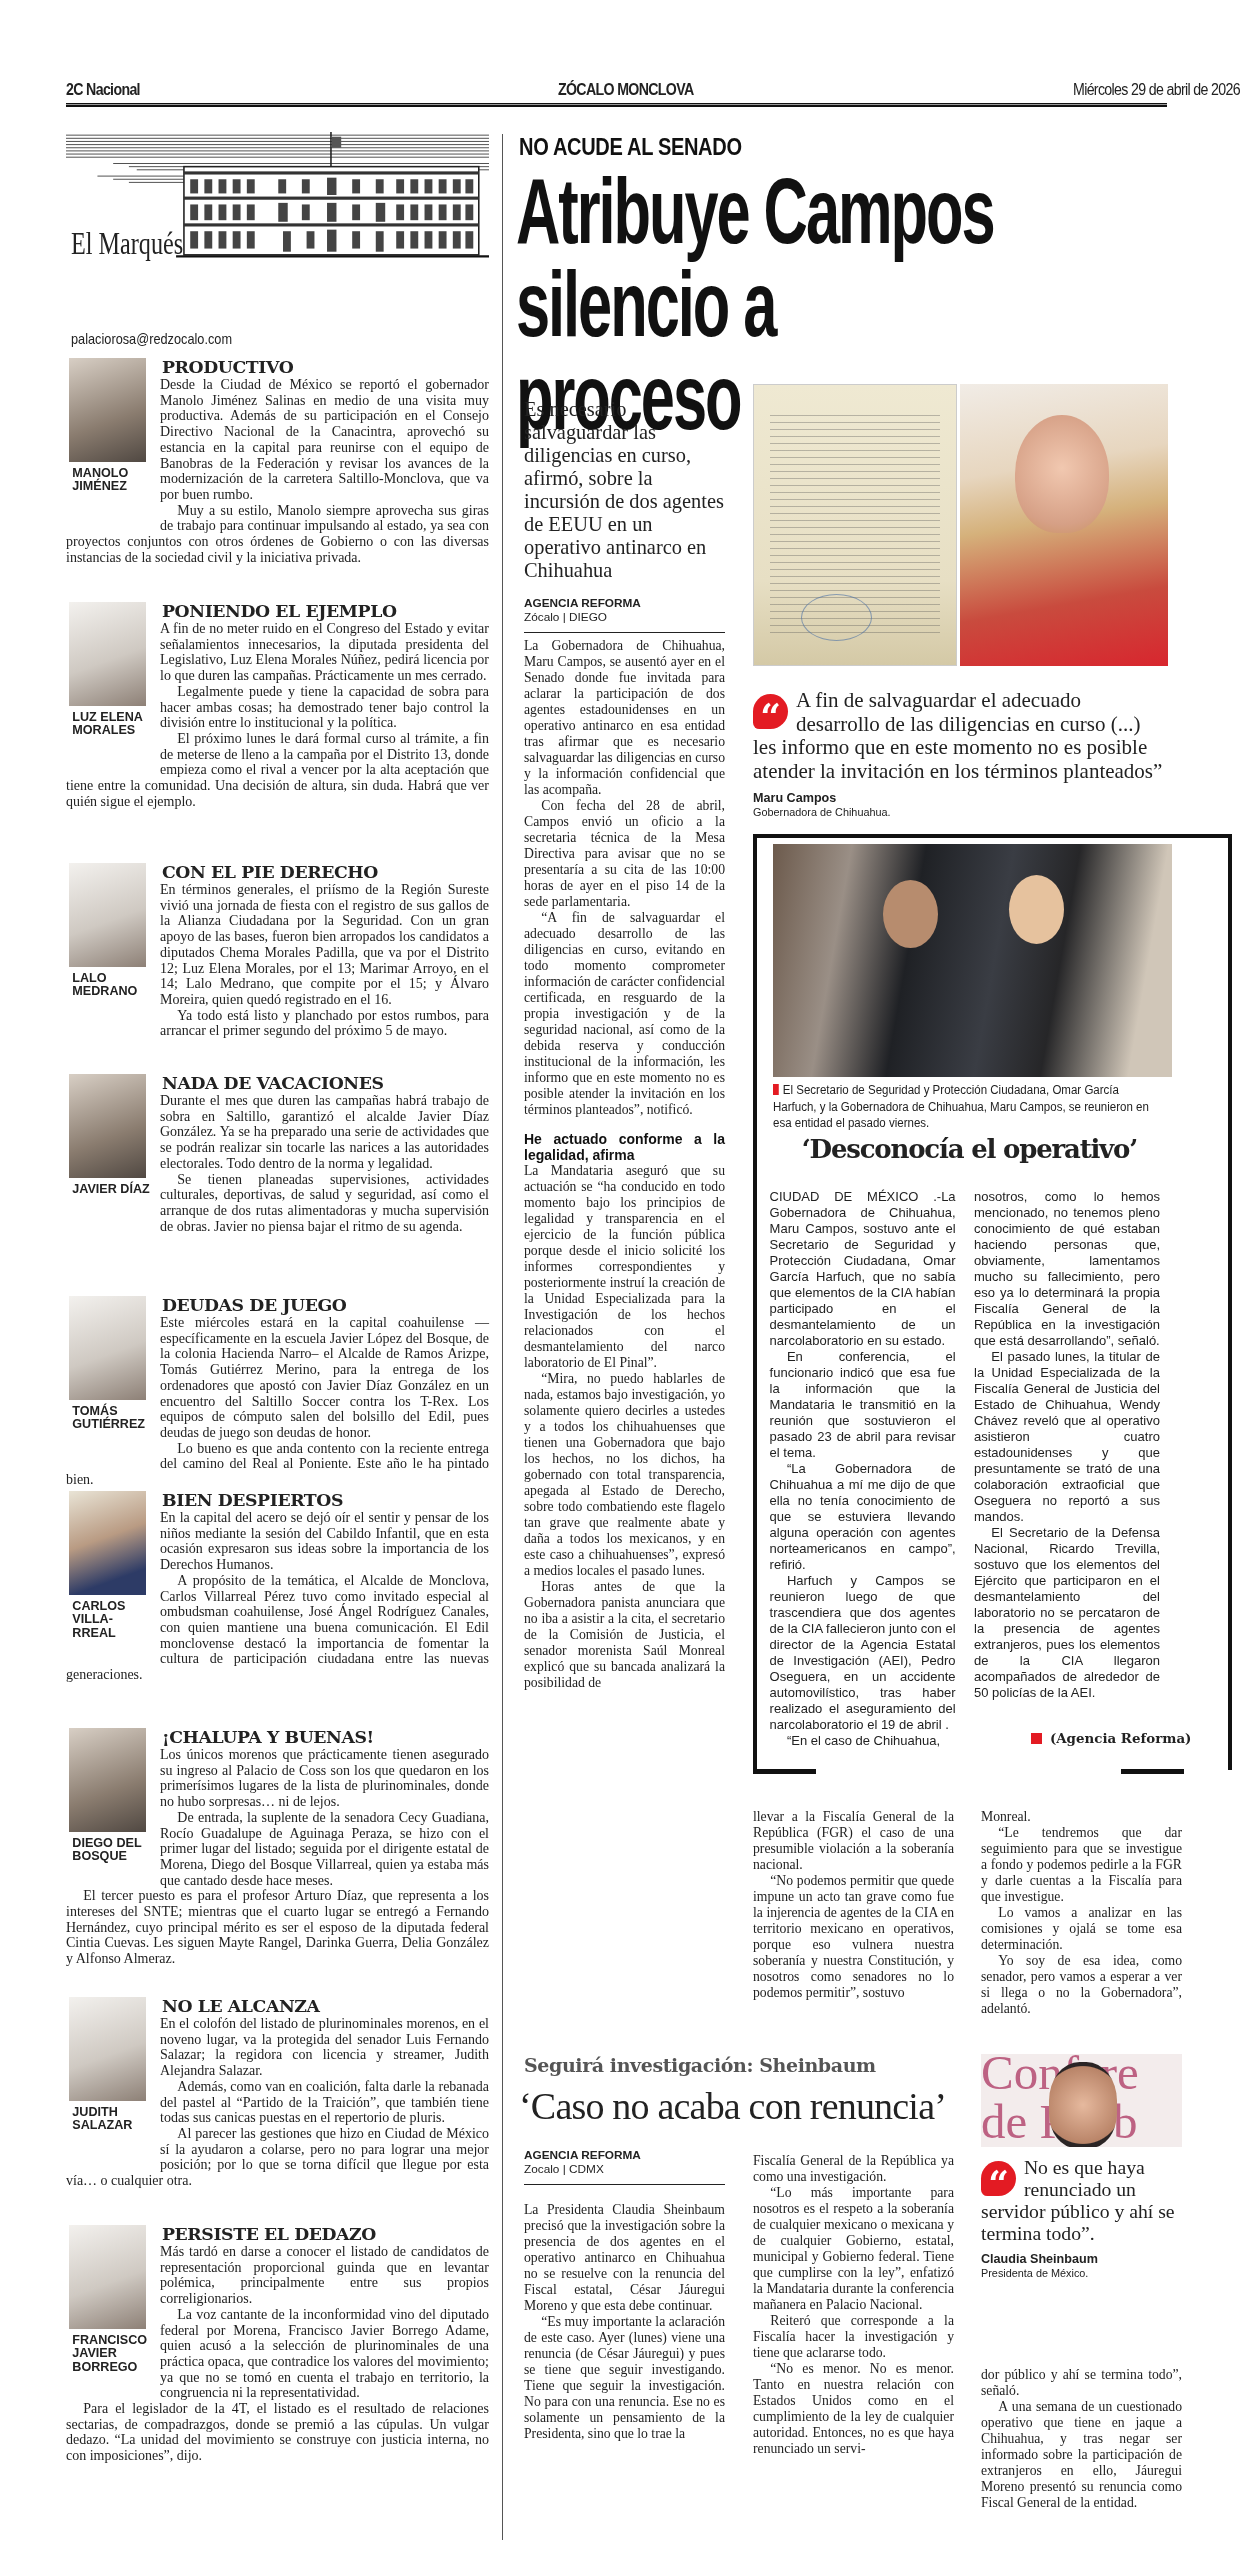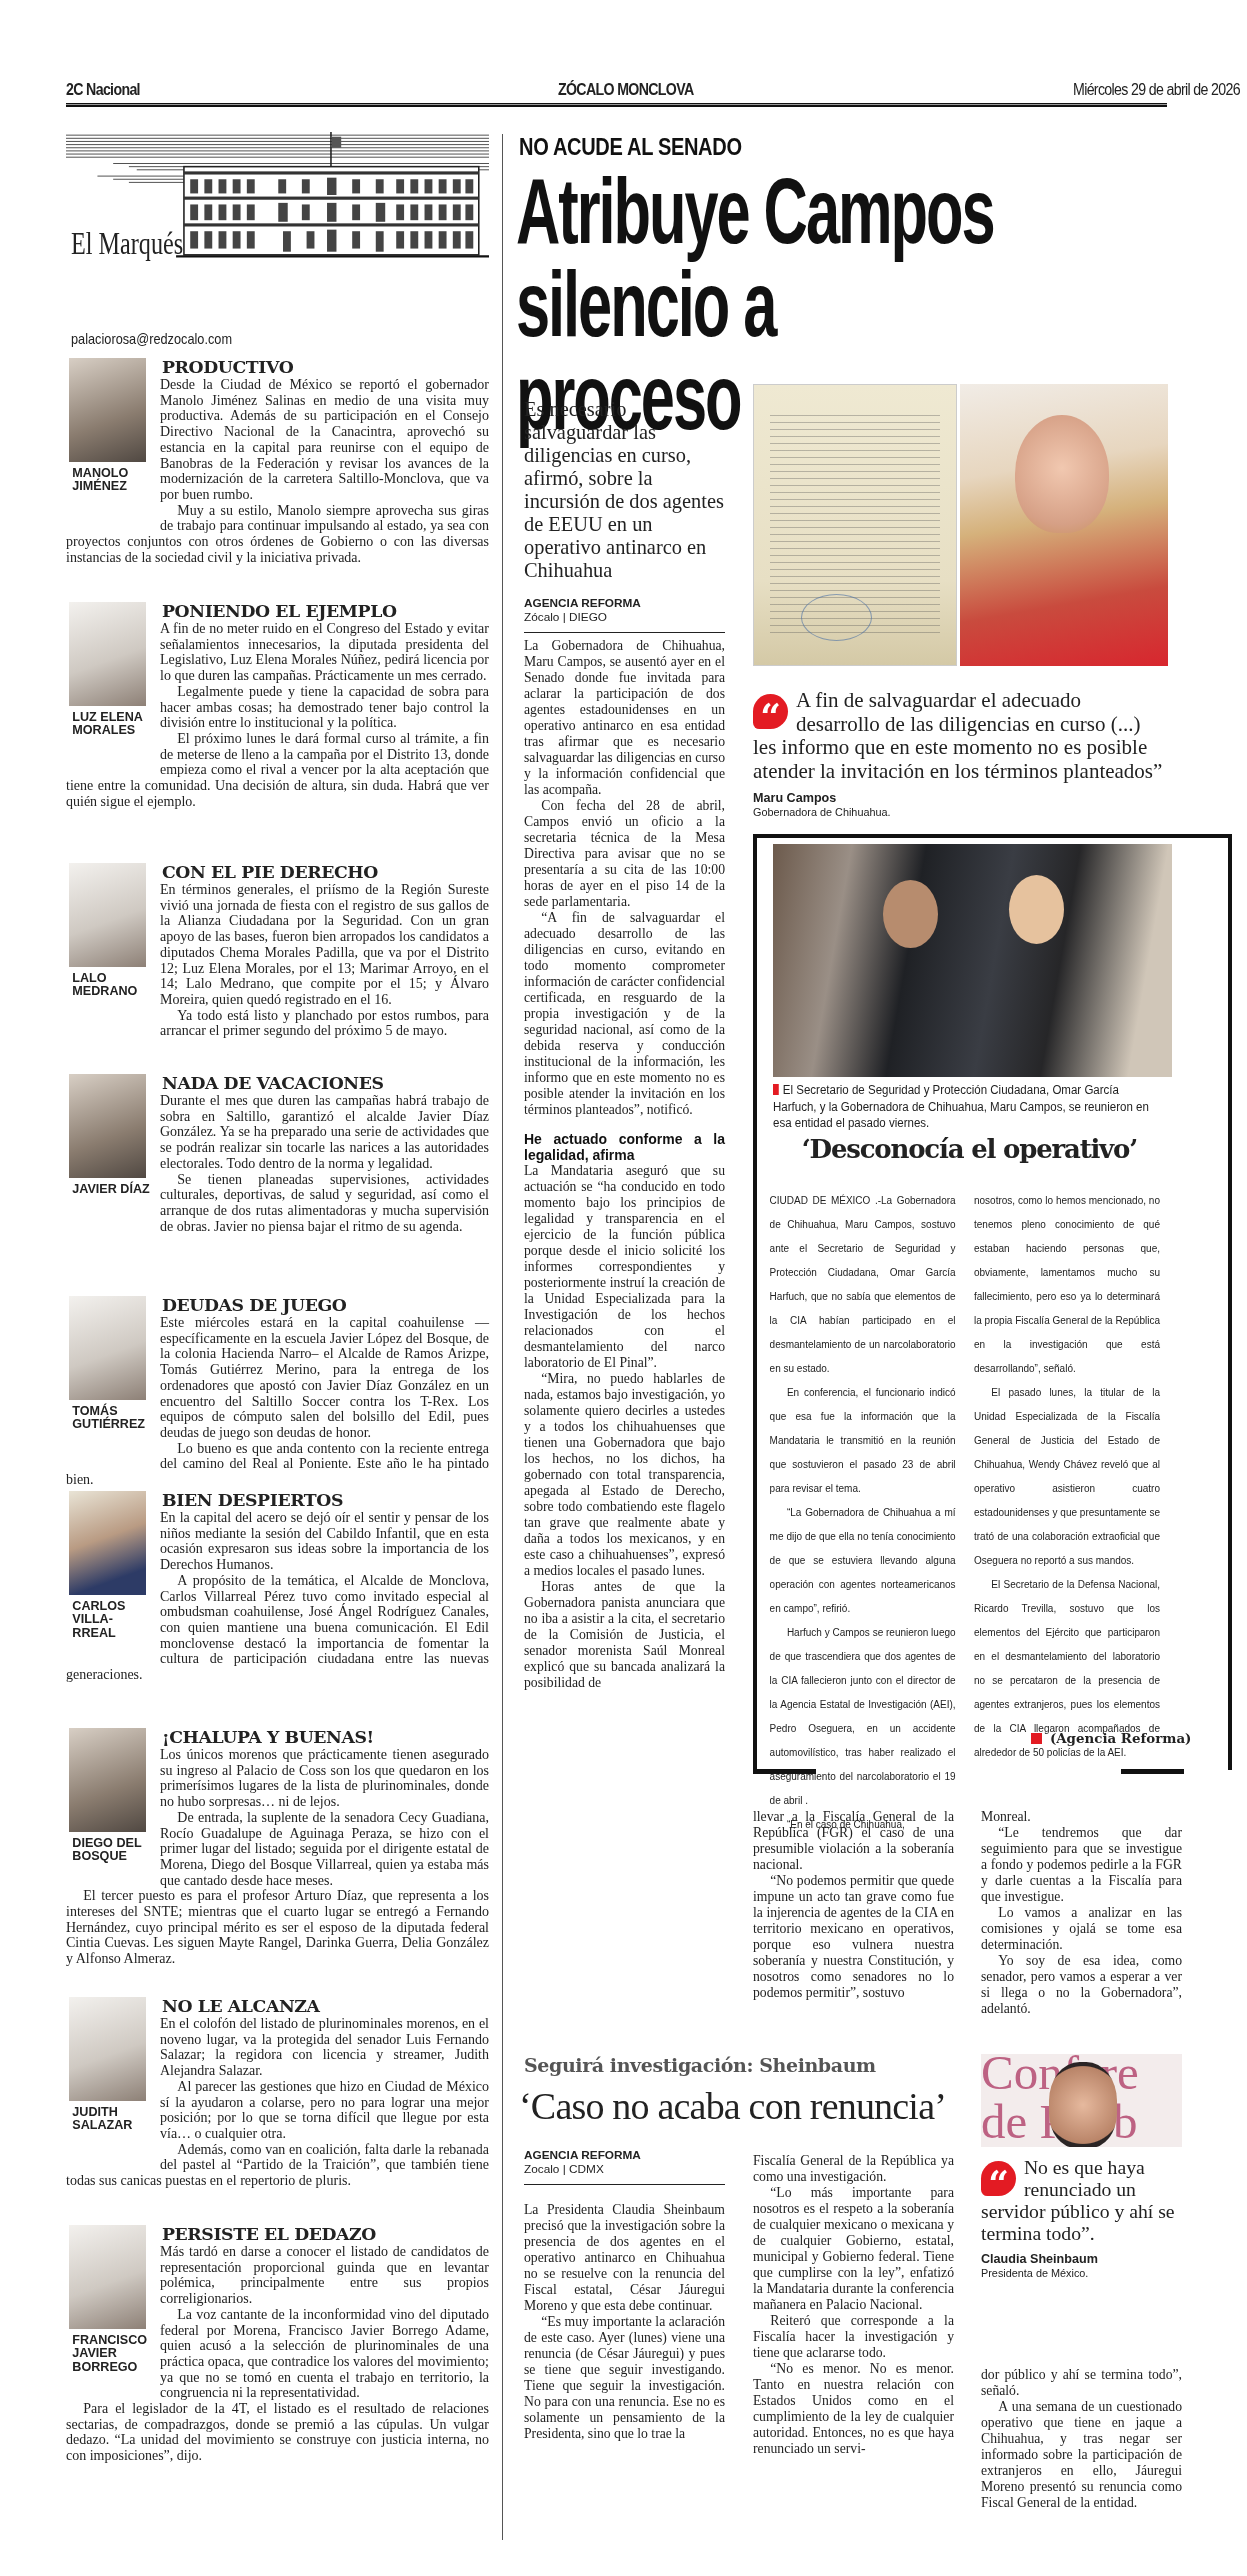--- a/index.html
+++ b/index.html
@@ -64,21 +64,21 @@
   .box { position: absolute; left: 753px; top: 834px; width: 479px; height: 936px; border: 4.7px solid #111; border-bottom: none; }
   .box::after { content: ""; position: absolute; left: -4.7px; right: -4.7px; bottom: 0; height: 0; }
   .box-bottom-left { position: absolute; left: 753px; top: 1769px; width: 63px; height: 4.7px; background: #111; }
   .box-bottom-right { position: absolute; left: 1121px; top: 1769px; width: 63px; height: 4.7px; background: #111; }
   .meet-photo { position: absolute; left: 15.7px; top: 6.3px; width: 399px; height: 233px; background: linear-gradient(100deg, #6c5a4c 0%, #9a8f86 18%, #1f2125 35%, #3a3d44 55%, #262628 70%, #d0c6b8 90%); }
   .meet-photo .p1 { position: absolute; left: 110px; top: 36px; width: 55px; height: 68px; border-radius: 50%; background: #b78c6e; }
   .meet-photo .p2 { position: absolute; left: 236px; top: 31px; width: 55px; height: 69px; border-radius: 50%; background: #e6c29e; }
   .box .caption { position: absolute; left: 15.7px; top: 244px; width: 399px; font-family: "Liberation Sans", sans-serif; font-size: 12px; line-height: 16.5px; color: #222; transform: scaleX(0.96); transform-origin: left; }
   .box .caption .red-sq { display: inline-block; width: 5.5px; height: 11px; background: #e31b23; margin-right: 4.7px; vertical-align: -0.8px; }
   .box h2 { position: absolute; left: 7.9px; top: 296px; width: 409px; font-family: "DejaVu Serif", serif; font-weight: bold; font-size: 26px; letter-spacing: -1.2px; color: #222; text-align: center; }
-  .box .bcol { position: absolute; top: 351px; width: 186px; font-family: "Liberation Sans", sans-serif; font-size: 10px; line-height: 24px; color: #222; text-align: justify; }
+  .box .bcol { position: absolute; top: 351px; width: 186px; font-family: "Liberation Sans", sans-serif; font-size: 13px; line-height: 16px; color: #222; text-align: justify; }
   .box .bcol p { text-indent: 17.3px; }
   .box .bcol p.first { text-indent: 0; }
   .box .bcol.c1 { left: 12.6px; }
   .box .bcol.c2 { left: 217px; }
   .box .signoff { position: absolute; left: 274px; top: 892px; font-family: "DejaVu Serif", serif; font-weight: bold; font-size: 13.4px; color: #222; }
   .box .signoff .red-sq { display: inline-block; width: 11px; height: 11px; background: #e31b23; margin-right: 7.9px; vertical-align: -0.8px; }
 
   .lowtext { position: absolute; width: 201px; font-family: "Liberation Serif", serif; font-size: 13.7px; line-height: 16px; color: #222; text-align: justify; }
   .lowtext p { text-indent: 17.3px; }
   .lowtext p.first { text-indent: 0; }
@@ -267,22 +267,22 @@
   </div>
 </div>
 
 <div class="item" style="top:1991px;">
   <div class="photo light"></div>
   <div class="pname">JUDITH SALAZAR</div>
   <h3>NO LE ALCANZA</h3>
   <div class="body">
     <div class="float" style="height:157px"></div>
     <p class="first">En el colofón del listado de plurinominales morenos, en el noveno lugar, va la protegida del senador Luis Fernando Salazar; la regidora con licencia y streamer, Judith Alejandra Salazar.</p>
+    <p>Además, como van en coalición, falta darle la rebanada del pastel al “Partido de la Traición”, que también tiene todas sus canicas puestas en el repertorio de pluris.</p>
     <p>Al parecer las gestiones que hizo en Ciudad de México sí la ayudaron a colarse, pero no para lograr una mejor posición; por lo que se torna difícil que llegue por esta vía… o cualquier otra.</p>
-    <p>Además, como van en coalición, falta darle la rebanada del pastel al “Partido de la Traición”, que también tiene todas sus canicas puestas en el repertorio de pluris.</p>
   </div>
 </div>
 
 <div class="item" style="top:2219px;">
   <div class="photo light"></div>
   <div class="pname">FRANCISCO JAVIER BORREGO</div>
   <h3>PERSISTE EL DEDAZO</h3>
   <div class="body">
     <div class="float" style="height:149px"></div>
     <p class="first">Más tardó en darse a conocer el listado de candidatos de representación proporcional guinda que en levantar polémica, principalmente entre sus propios correligionarios.</p>

